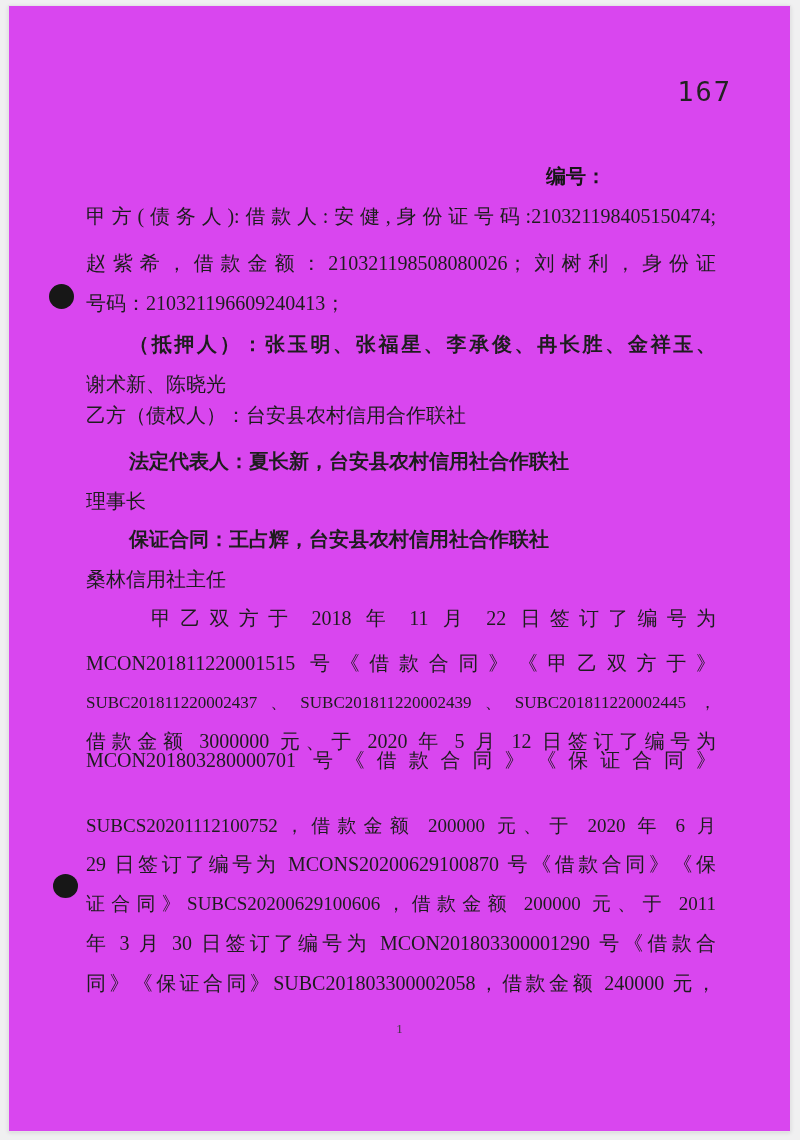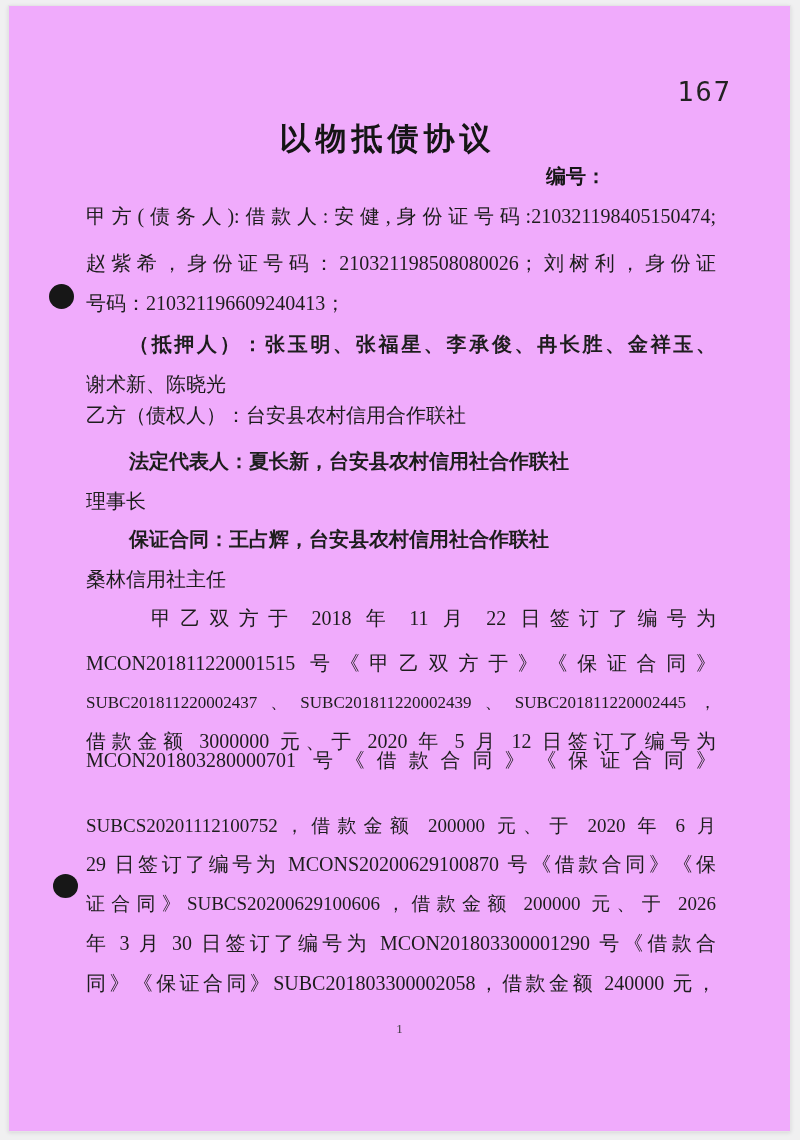--- a/index.html
+++ b/index.html
@@ -7,21 +7,21 @@
     width: 800px; height: 1140px;
     background: #f0f0f1;
     font-family: "Liberation Serif", "DejaVu Serif", serif;
     position: relative;
     overflow: hidden;
   }
   .page {
     position: absolute;
     left: 8px; top: 5px;
     width: 783px; height: 1127px;
-    background: #f0abfc;
+    background: #d946ef;
     border: 1px solid #e4e4e5;
     box-shadow: 0 1px 4px rgba(0,0,0,0.10);
     color: #1d1d1d;
   }
   .corner-num {
     position: absolute;
     top: 70px; right: 58px;
     font-family: "DejaVu Sans Mono", monospace;
     font-size: 27px;
     letter-spacing: 2px;
@@ -85,45 +85,44 @@
     color: #3a3a3a;
   }
 </style>
 </head>
 <body>
 
 <div class="page">
 
   <div class="corner-num">167</div>
 
-  <div class="doc-title">以物抵债协议</div>
 
   <div class="bianhao">编号：</div>
 
   <div class="hole hole-1"></div>
   <div class="hole hole-2"></div>
 
   <div>
     <div class="ln just" style="top:190px">甲方(债务人):借款人:安健,身份证号码:210321198405150474;</div>
-    <div class="ln just" style="top:237px">赵紫希，身份证号码：210321198508080026；刘树利，身份证</div>
+    <div class="ln just" style="top:237px">赵紫希，借款金额：210321198508080026；刘树利，身份证</div>
     <div class="ln ctr" style="top:277px">号码：210321196609240413；</div>
     <div class="ln ind just" style="top:318px">（抵押人）：张玉明、张福星、李承俊、冉长胜、金祥玉、</div>
     <div class="ln" style="top:358px">谢术新、陈晓光</div>
     <div class="ln" style="top:389px">乙方（债权人）：台安县农村信用合作联社</div>
     <div class="ln ind" style="top:435px">法定代表人：夏长新，台安县农村信用社合作联社</div>
     <div class="ln ctr shift" style="top:475px">理事长</div>
     <div class="ln ind" style="top:513px">保证合同：王占辉，台安县农村信用社合作联社</div>
     <div class="ln ctr shift" style="top:553px">桑林信用社主任</div>
     <div class="ln ind2 just" style="top:592px">甲乙双方于 2018 年 11 月 22 日签订了编号为</div>
-    <div class="ln just" style="top:637px">MCON201811220001515 号《甲乙双方于》《保证合同》</div>
+    <div class="ln just" style="top:637px">MCON201811220001515 号《借款合同》《甲乙双方于》</div>
     <div class="ln just small" style="top:677px">SUBC201811220002437、SUBC201811220002439、SUBC201811220002445，</div>
     <div class="ln just" style="top:715px">借款金额 3000000 元、于 2020 年 5 月 12 日签订了编号为</div>
     <div class="ln just" style="top:734px">MCON201803280000701 号《借款合同》《保证合同》</div>
     <div class="ln just sm19" style="top:800px">SUBCS20201112100752，借款金额 200000 元、于 2020 年 6 月</div>
     <div class="ln just" style="top:838px">29 日签订了编号为 MCONS20200629100870 号《借款合同》《保</div>
-    <div class="ln just sm19" style="top:878px">证合同》SUBCS20200629100606，借款金额 200000 元、于 2026</div>
+    <div class="ln just sm19" style="top:878px">证合同》SUBCS20200629100606，借款金额 200000 元、于 2011</div>
     <div class="ln just" style="top:917px">年 3 月 30 日签订了编号为 MCON201803300001290 号《借款合</div>
     <div class="ln just" style="top:957px">同》《保证合同》SUBC201803300002058，借款金额 240000 元，</div>
   </div>
 
   <div class="footer-num">1</div>
 
 </div>
 
 </body></html>

